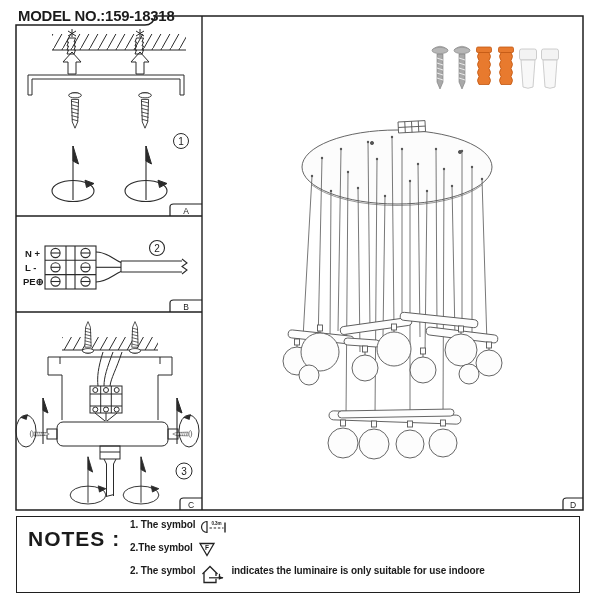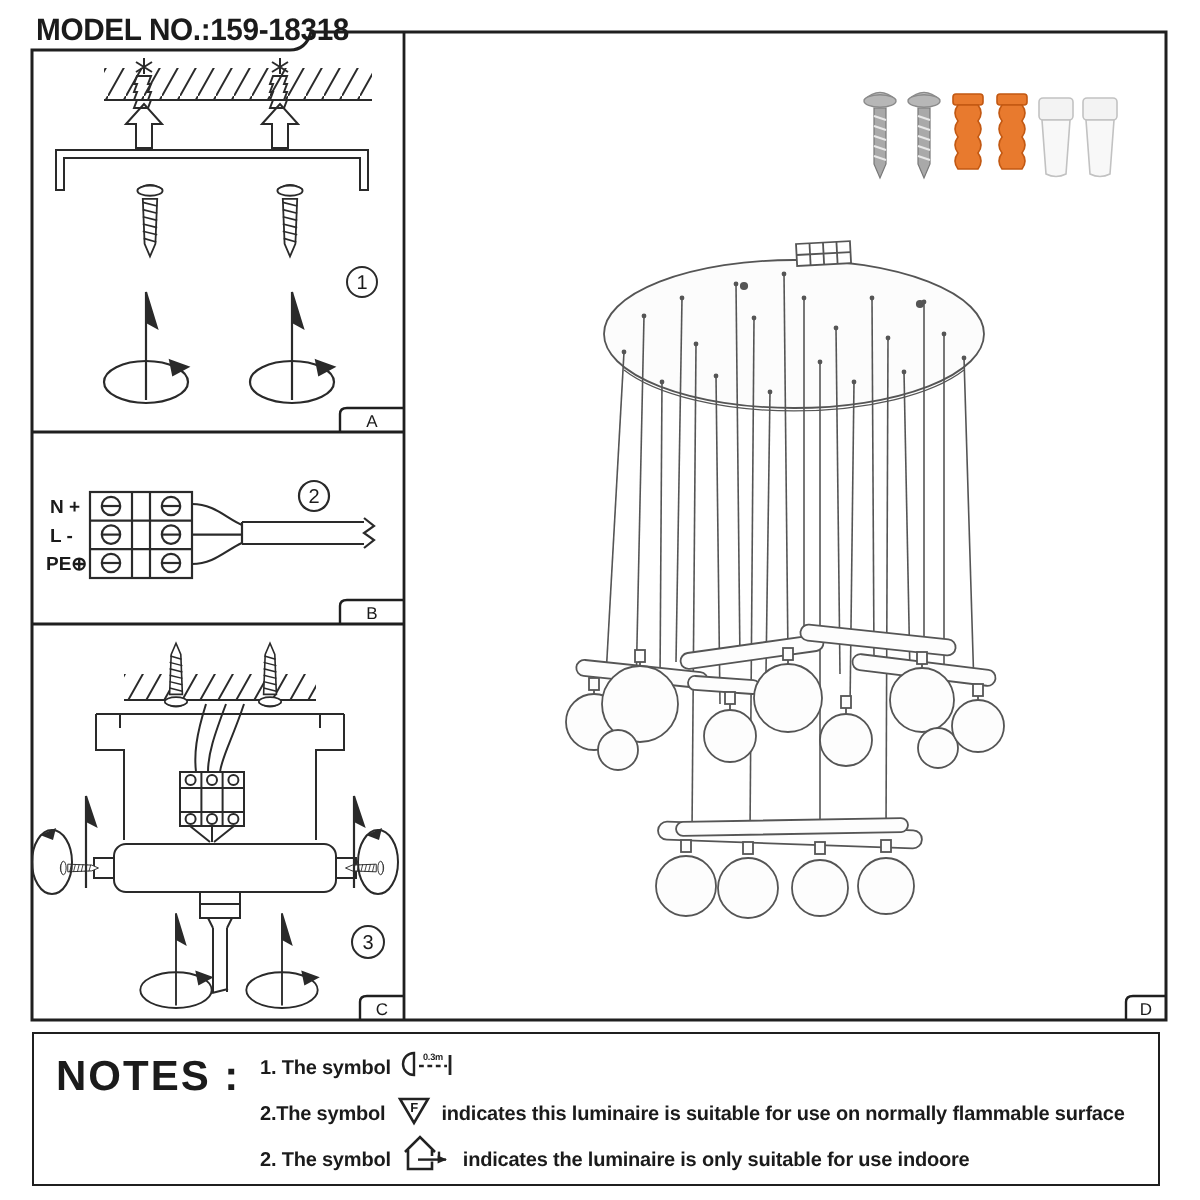--- a/index.html
+++ b/index.html
@@ -8,21 +8,21 @@
   .abs{position:absolute;}
   .model-label{left:18px;top:7px;font-size:15.5px;font-weight:700;letter-spacing:-0.2px;
                transform:scaleX(0.96);transform-origin:left;white-space:nowrap;}
   svg text{font-family:"Liberation Sans",sans-serif;fill:#1b1b1b;}
   .tab-letter{font-size:8.5px;}
   .badge-num{font-size:10px;}
   .wire-label{font-size:9.5px;font-weight:700;}
   .notes-box{left:16px;top:516px;width:564px;height:77px;border:1.6px solid #1f1f1f;box-sizing:border-box;}
   .notes-title{left:28px;top:527px;font-size:21px;font-weight:600;letter-spacing:1px;}
   .notes-col{left:130px;top:519px;width:452px;display:flex;flex-direction:column;gap:2px;}
-  .note-row{display:flex;align-items:flex-end;gap:5px;height:21px;font-size:10px;font-weight:600;
+  .note-row{display:flex;align-items:flex-start;gap:5px;height:21px;font-size:10px;font-weight:600;
             letter-spacing:-0.1px;white-space:nowrap;}
   .note-row .sym{flex:0 0 auto;display:block;}
   .sym-label-03{font-size:4.6px;font-weight:700;}
   .sym-label-f{font-size:6.5px;font-weight:700;}
 </style>
 </head>
 <body>
 
 <div class="page">
 
@@ -350,21 +350,20 @@
         <text class="sym-label-03" x="16.5" y="6" text-anchor="middle">0.3m</text>
       </svg>
     </div>
 
     <div class="note-row">
       <span>2.The symbol</span>
       <svg class="sym" width="18" height="15" viewBox="0 0 18 15">
         <polygon points="2,1.5 16,1.5 9,13.5" fill="none" stroke="#222" stroke-width="1.3"></polygon>
         <text class="sym-label-f" x="9" y="8" text-anchor="middle">F</text>
       </svg>
-      <span>indicates this luminaire is suitable for use on normally flammable surface</span>
     </div>
 
     <div class="note-row">
       <span>2. The symbol</span>
       <svg class="sym" width="26" height="19" viewBox="0 0 26 19">
         <polyline points="2.5,9 10,1.5 17.5,9" fill="none" stroke="#222" stroke-width="1.3"></polyline>
         <path d="M4,8 V17.5 H16 V13.8 M16,11 V8" fill="none" stroke="#222" stroke-width="1.3"></path>
         <line x1="9" y1="12.8" x2="23" y2="12.8" stroke="#222" stroke-width="1.2"></line>
         <polygon points="23.5,12.8 18.8,10.8 18.8,14.8" fill="#222"></polygon>
         <line x1="19.5" y1="8.8" x2="19.5" y2="12.8" stroke="#222" stroke-width="1.2"></line>

